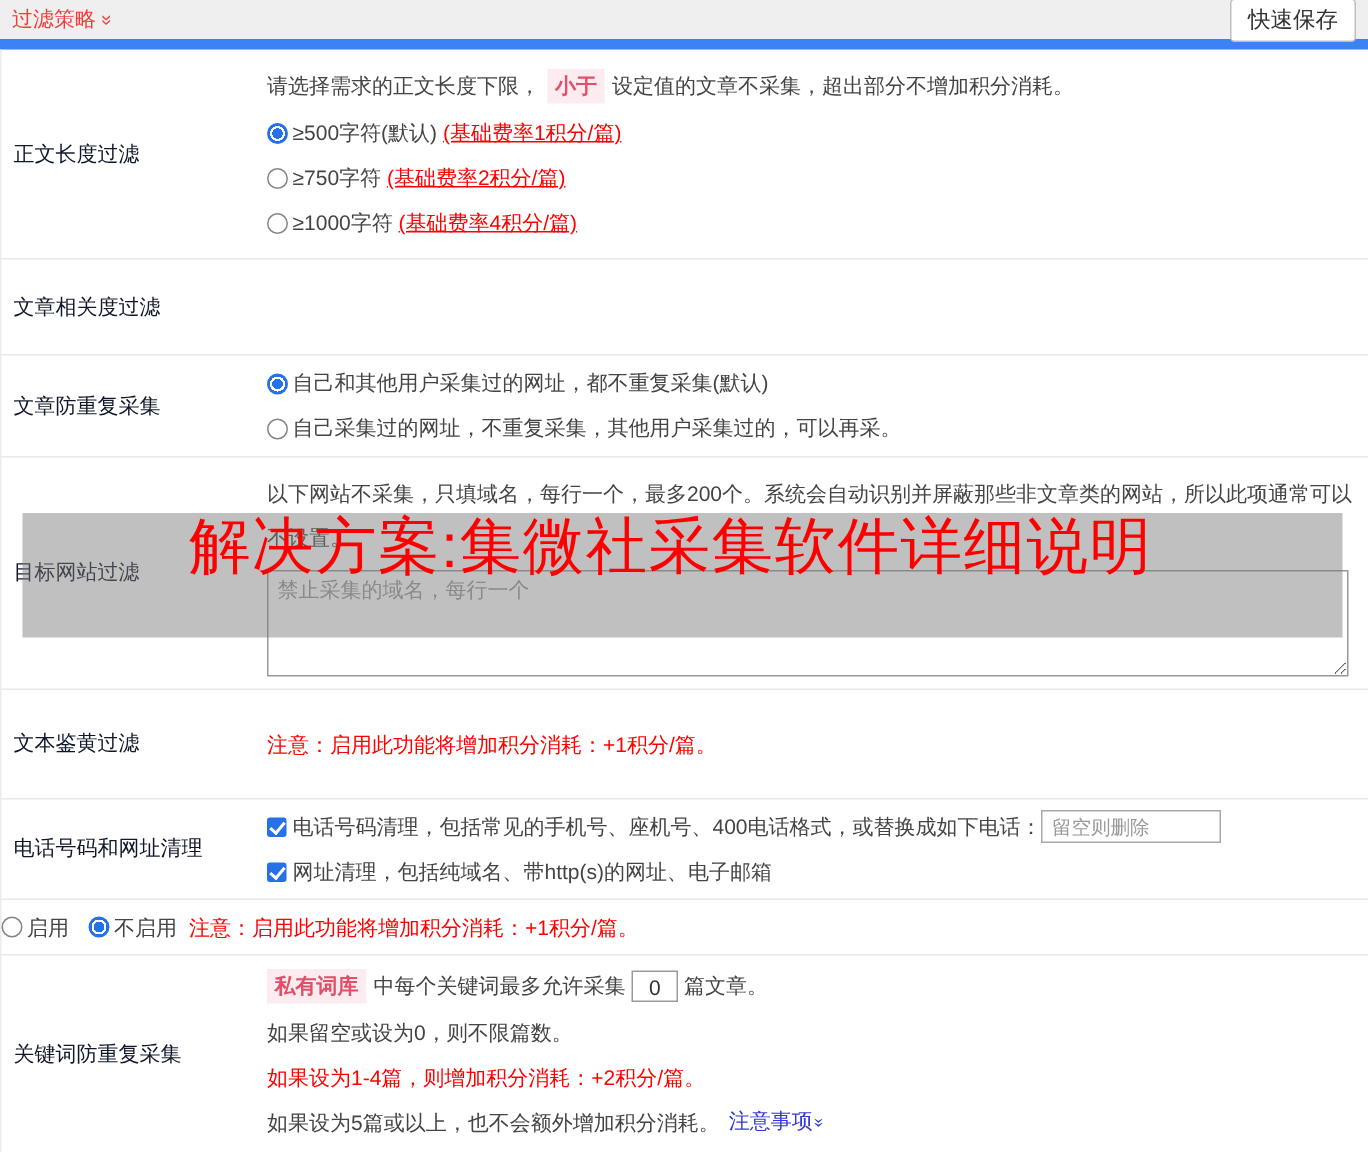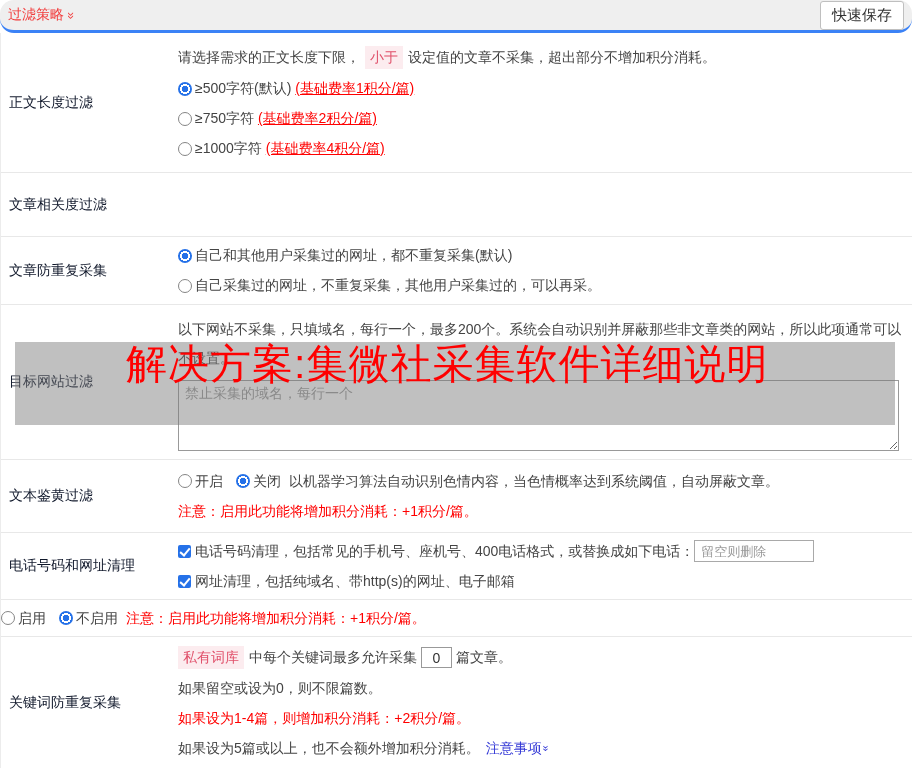--- a/index.html
+++ b/index.html
@@ -1,22 +1,22 @@
 <!DOCTYPE html>
 <html><head>
 <meta charset="utf-8">
 <style>
   * { margin:0; padding:0; box-sizing:border-box; }
   html,body { background:#fff; }
   body { font-family:"Liberation Sans","DejaVu Sans",sans-serif; font-size:14px; color:#444; }
   .page { position:relative; width:912px; height:768px; background:#fff; overflow:hidden; }
 
   
-  .header { height:33px; background:#efefef; border-bottom:3px solid #3b82f6;
-            display:flex; align-items:center; justify-content:space-between; padding:0 8px;border-radius:14px; }
+  .header { height:33px; background:#efefef; border-bottom:7px solid #3b82f6;
+            display:flex; align-items:center; justify-content:space-between; padding:0 8px; }
   .header-title { color:#f23c3c; font-size:14px; display:flex; align-items:center; gap:4px; }
   .chev { display:inline-block; transform:rotate(90deg); font-size:13px; line-height:1; }
   .save-btn { background:#fff; border:1px solid #bfbfbf; border-radius:3px; padding:4px 11px;
               font-size:15px; color:#333; cursor:pointer; font-family:inherit; }
 
   
   .rows { border-left:1px solid #ececec; }
   .row { display:flex; border-bottom:1px solid #e8e8e8; }
   .row-label { width:177px; padding-left:8px; color:#0f172a; display:flex; align-items:center; flex:none; }
   .row-content { flex:1; display:flex; flex-direction:column; justify-content:center; padding:8px 8px 8px 0; }
@@ -30,21 +30,21 @@
            border:1px solid #858585; background:#fff; margin-right:3px; vertical-align:-2px; flex:none; }
   .radio.checked { border:none;
            background:radial-gradient(circle at center,#2571e8 0 3.5px,#fff 3.5px 5px,#2571e8 5px 7.5px); }
   .checkbox { display:inline-block; width:13px; height:13px; border-radius:2px; background:#2571e8;
               margin-right:4px; position:relative; vertical-align:-2px; flex:none; }
   .checkbox::after { content:""; position:absolute; left:4px; top:1px; width:4px; height:8px;
               border:solid #fff; border-width:0 2px 2px 0; transform:rotate(40deg); }
 
   .red { color:#ff0000; }
   .red-u { color:#ff0000; text-decoration:underline; }
-  .badge { background:#fcecef; color:#e0506a; padding:1px 5px; margin:0 5px; }
+  .badge { background:#fcecef; color:#e0506a; padding:1px 5px; margin:0 5px;font-weight:bold; }
   .link { color:#3439d6; text-decoration:none; margin-left:6px; display:inline-flex; align-items:center; gap:2px; cursor:pointer;font-family:Liberation Serif, serif; }
   .gap { width:13px; display:inline-block; flex:none; }
 
   .text-input { border:1px solid #a9a9a9; height:22px; padding:2px 6px; font-size:13px;
                 font-family:inherit; color:#333; margin-left:0; width:120px; }
   .text-input::placeholder, textarea::placeholder { color:#999; }
   .count-input { border:1px solid #999; width:31px; height:21px; text-align:center; font-size:14px;
                  font-family:inherit; color:#333; margin:0 4px; }
   .domain-textarea { width:721px; height:77px; margin-top:7px; border:1px solid #999;
                      font-family:inherit; font-size:14px; padding:4px 6px; resize:both; color:#333; }
@@ -115,29 +115,20 @@
       <div class="row-label">目标网站过滤</div>
       <div class="row-content" style="justify-content:flex-start; padding-top:10px;">
         <div class="line wrapok" style="margin:0; line-height:29px;">以下网站不采集，只填域名，每行一个，最多200个。系统会自动识别并屏蔽那些非文章类的网站，所以此项通常可以不设置。</div>
         <textarea class="domain-textarea" placeholder="禁止采集的域名，每行一个" style=""></textarea>
       </div>
     </div>
 
     <div class="row r5">
       <div class="row-label">文本鉴黄过滤</div>
       <div class="row-content">
-        <div class="line">
-          <span class="radio"></span>
-          <span>开启</span>
-          <span class="gap"></span>
-          <span class="radio checked"></span>
-          <span>关闭</span>
-          <span class="gap" style="width:8px;"></span>
-          <span>以机器学习算法自动识别色情内容，当色情概率达到系统阈值，自动屏蔽文章。</span>
-        </div>
         <div class="line red">注意：启用此功能将增加积分消耗：+1积分/篇。</div>
       </div>
     </div>
 
     <div class="row r6">
       <div class="row-label">电话号码和网址清理</div>
       <div class="row-content">
         <div class="line">
           <span class="checkbox"></span>
           <span>电话号码清理，包括常见的手机号、座机号、400电话格式，或替换成如下电话：</span>

